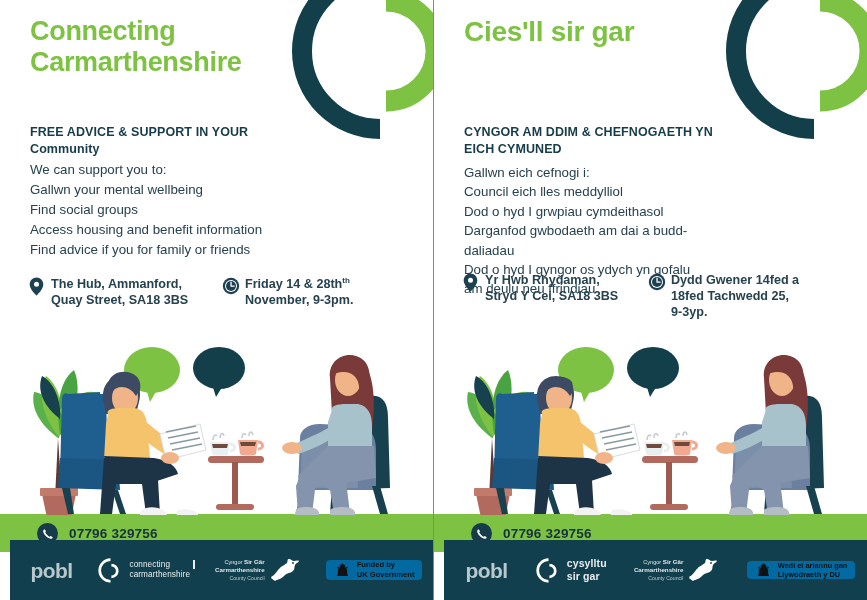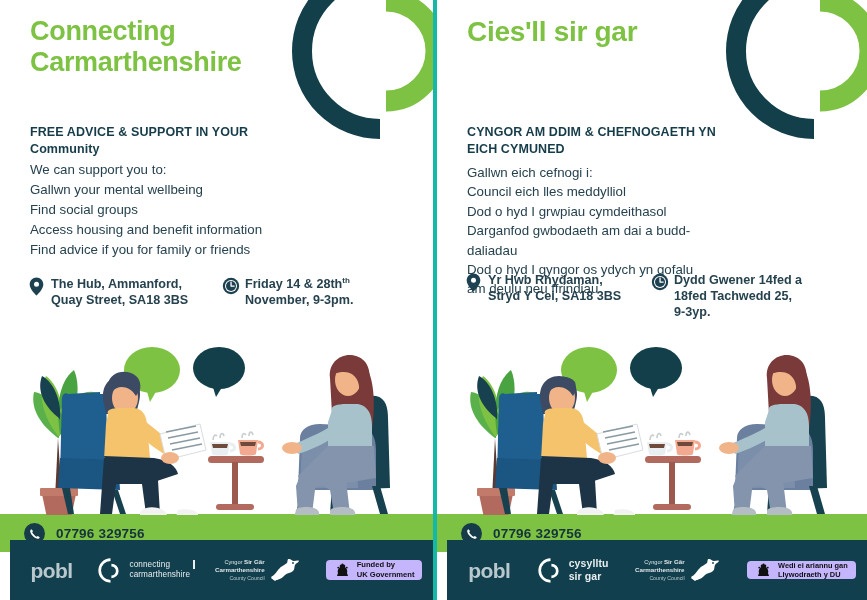--- a/index.html
+++ b/index.html
@@ -15,21 +15,21 @@
     display:flex;
     background:#ffffff;
   }
   .panel{
     position:relative;
     width:433px;
     height:600px;
     background:#ffffff;
     overflow:hidden;
   }
-  .panel.right{ width:434px; margin-left:0; border-left:4px solid #14b8a6; }
+  .panel.right{ width:434px; margin-left:0; border-left:1px solid #14b8a6; }
 
   
   .logo-mark{
     position:absolute;
     top:-44px; right:-42px;
     width:190px; height:190px;
     pointer-events:none;
   }
   .logo-mark svg{ display:block; width:190px; height:190px; }
 
@@ -115,21 +115,21 @@
 
   
   .band-green{
     position:absolute;
     left:0; bottom:48px;
     width:100%;
     height:37px;
     background:#7dc242;
     display:flex;
     align-items:center;
-    padding-left:24px;
+    padding-left:37px;
   }
   .phone-ico{
     width:21px; height:21px; border-radius:50%;
     background:#163c4a;
     display:flex; align-items:center; justify-content:center;
     flex:0 0 auto;
   }
   .phone-ico svg{ display:block; }
   .phone-num{
     color:#15323d;
@@ -187,21 +187,21 @@
     text-align:right;
   }
   .logo-council .txt .l1 b{ font-size:6.2px; }
   .logo-council .txt .l2{ font-weight:bold; font-size:6.2px; }
   .logo-council .txt .l3{ font-size:5.2px; color:#b9c8cc; }
   .logo-council .dragon{ width:34px; height:26px; flex:0 0 auto; }
   .logo-council .dragon svg{ display:block; }
 
   
   .logo-gov{
-    background:#c4b5fd;
+    background:#0369a1;
     border-radius:4px;
     padding:0 8px;
     display:flex;
     align-items:center;
     gap:6px;
   }
   .logo-gov .crown{ width:17px; height:15px; flex:0 0 auto; }
   .logo-gov .crown svg{ display:block; }
   .logo-gov .txt{
     color:#111111;

